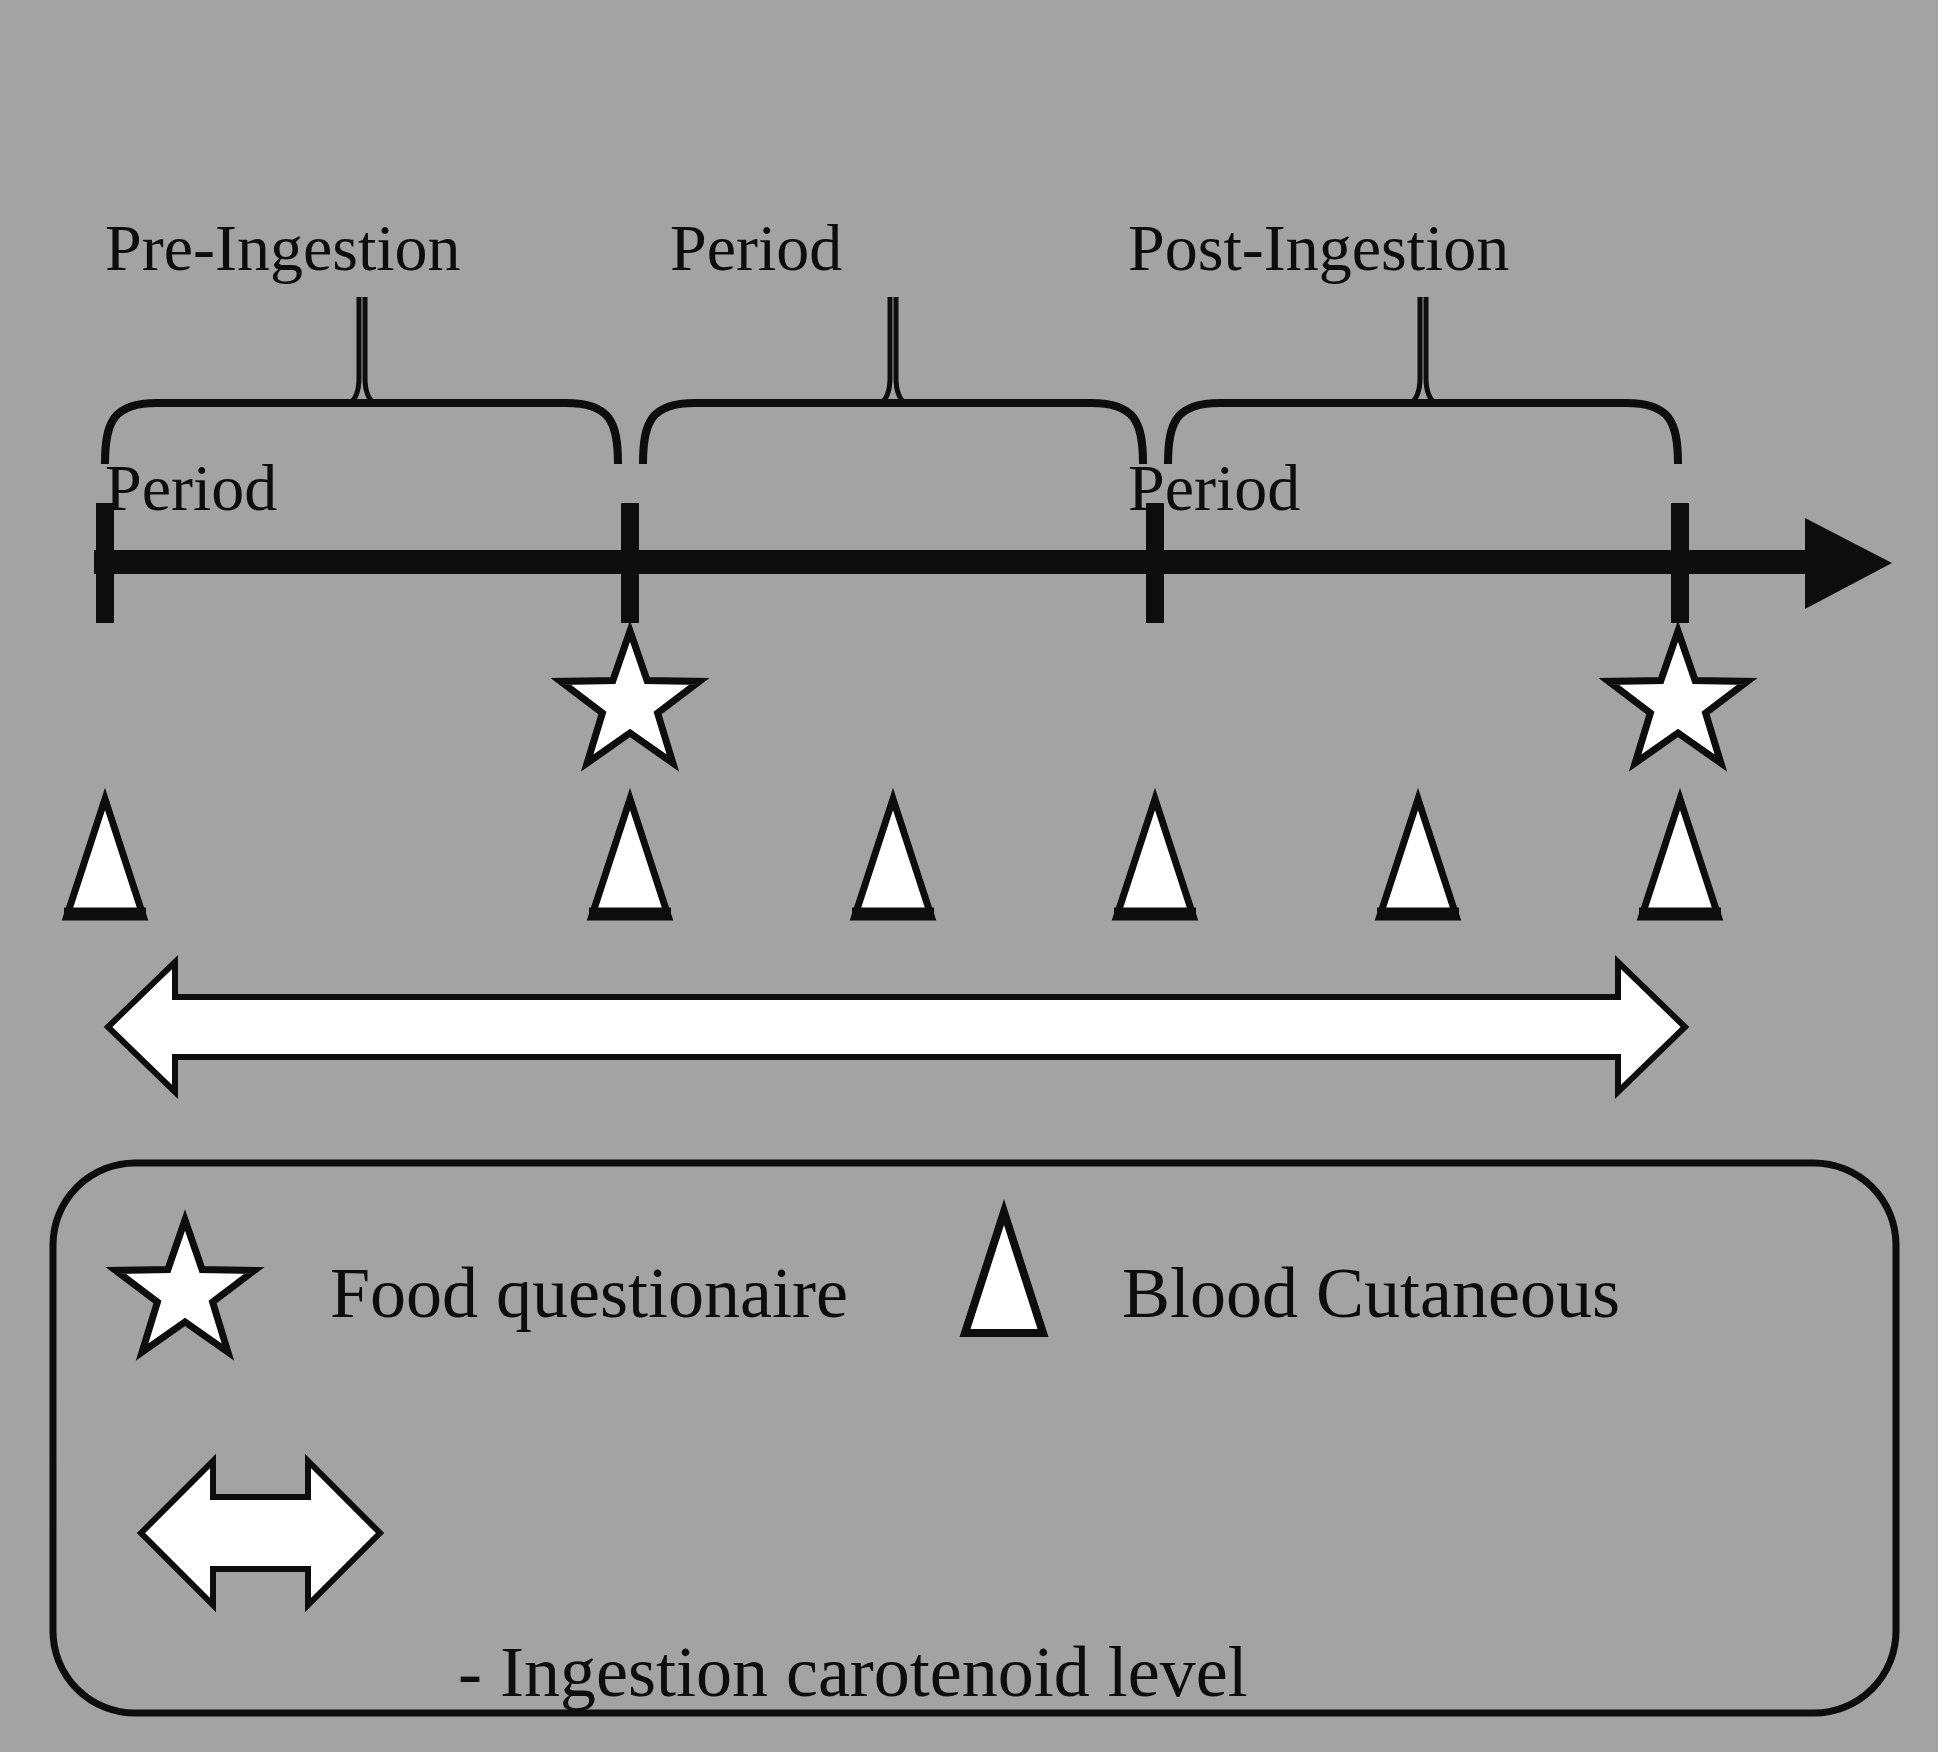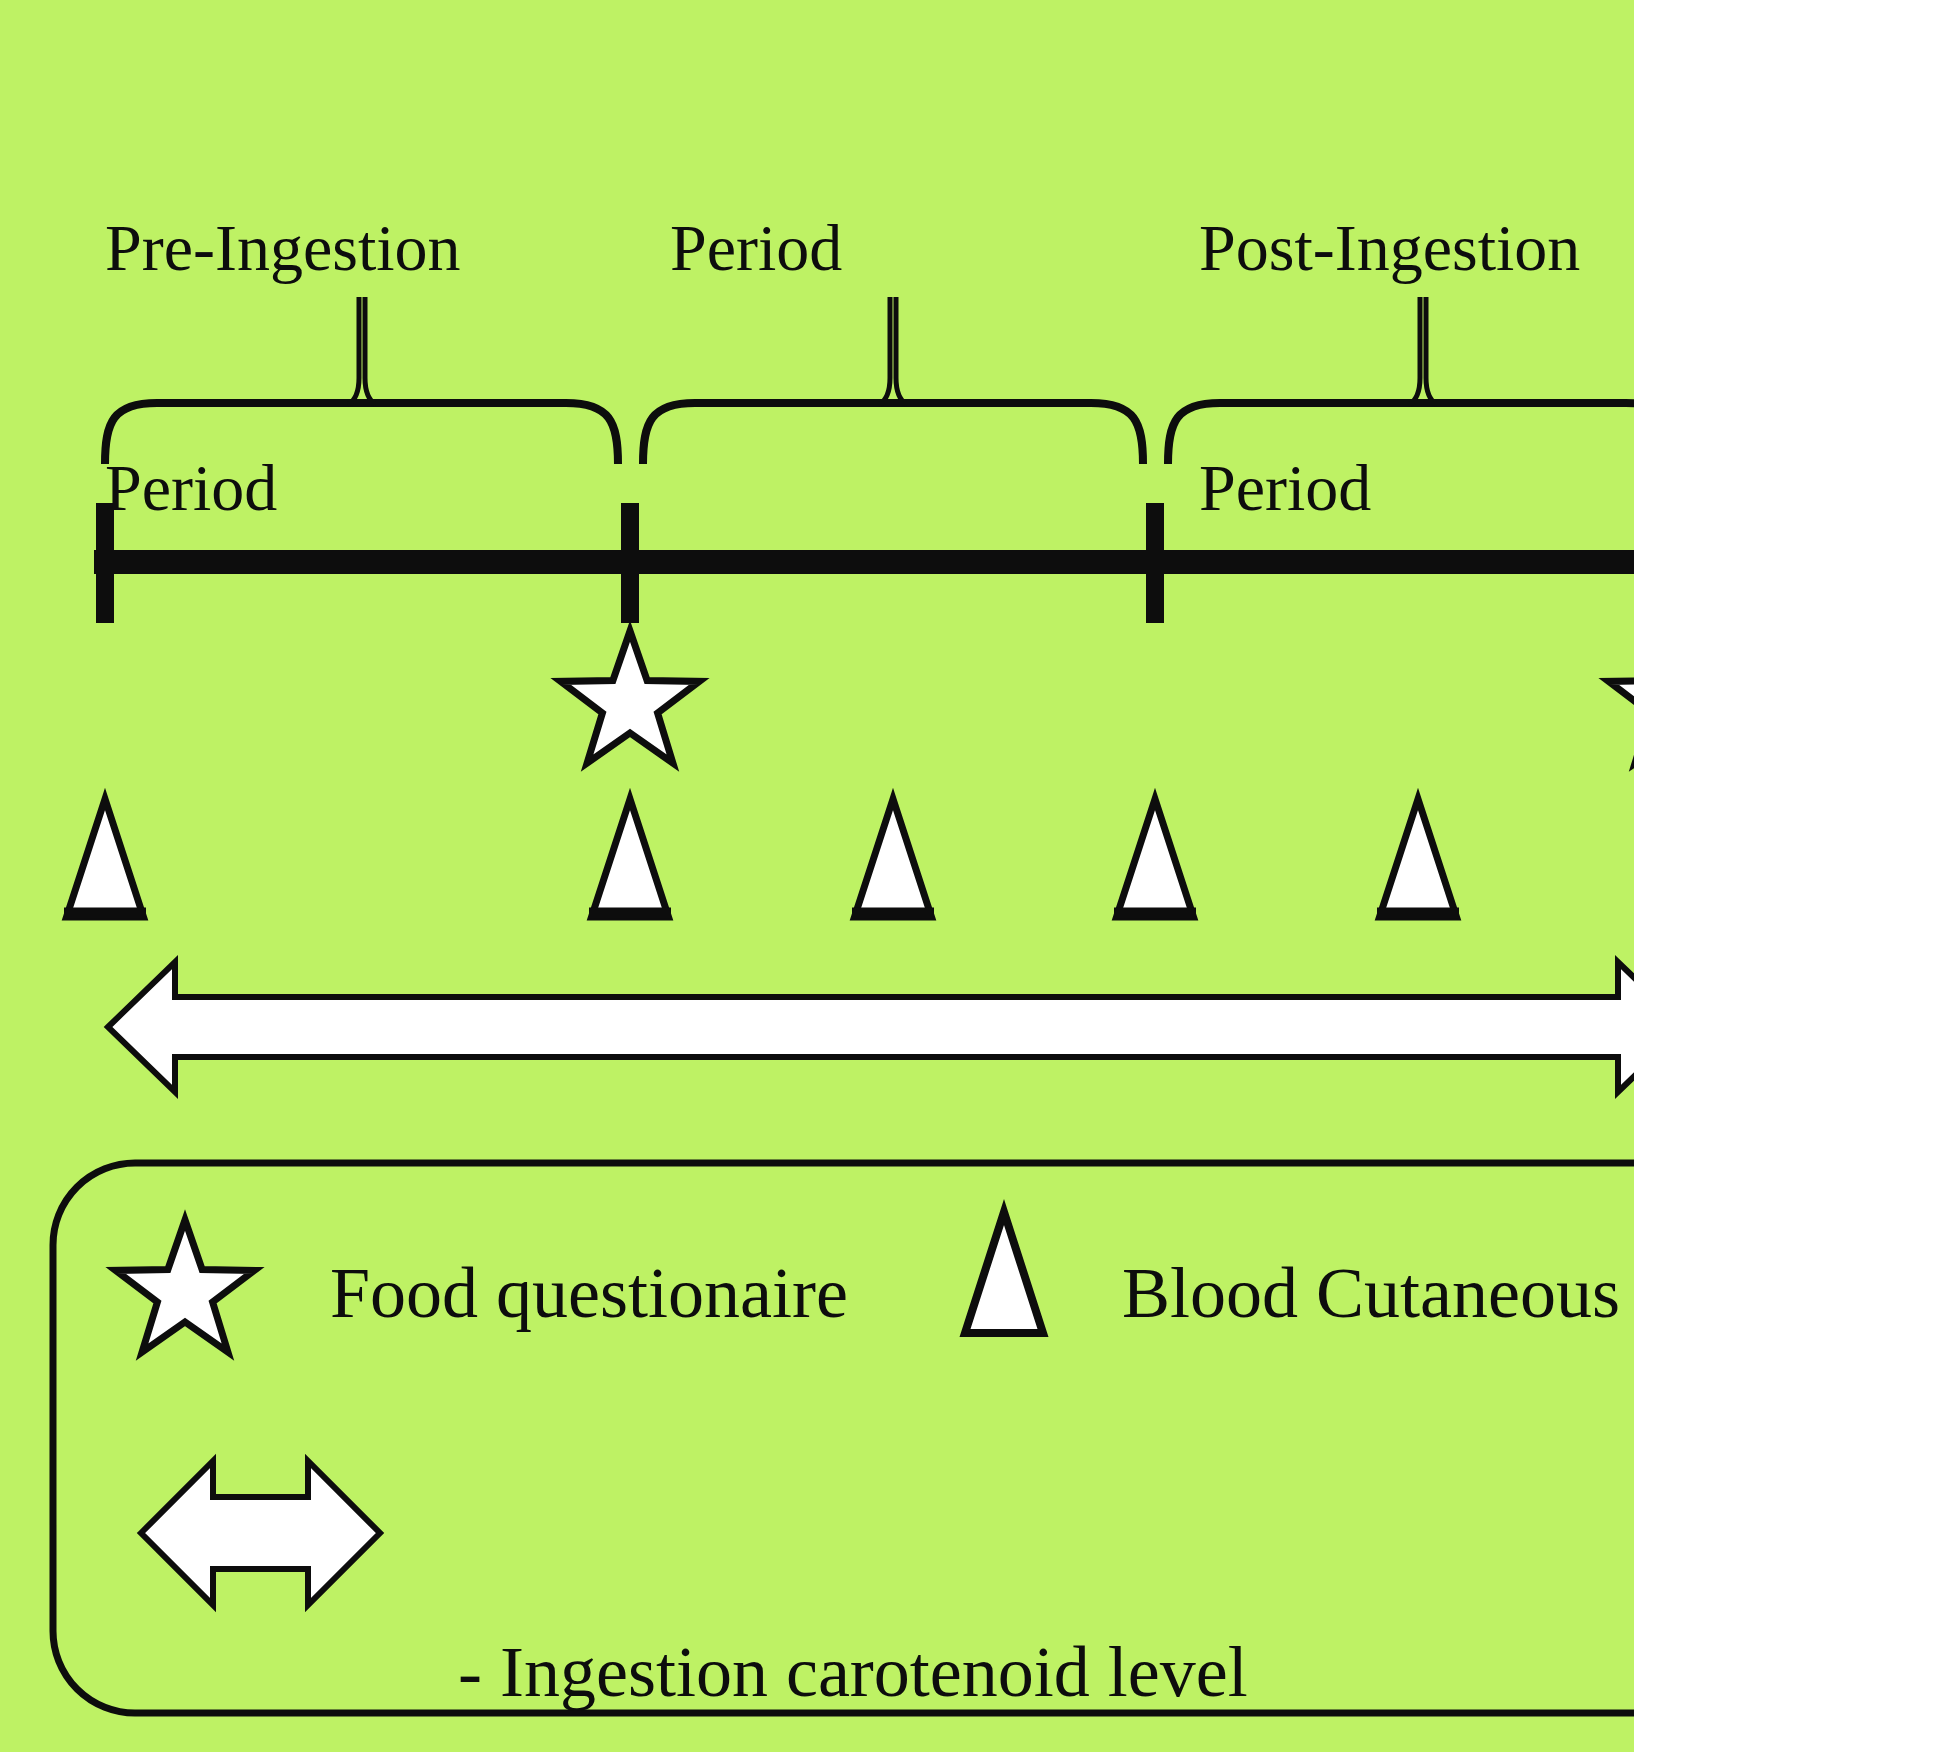--- a/index.html
+++ b/index.html
@@ -2,23 +2,23 @@
 <html><head>
 <meta charset="utf-8">
 <style>
   html, body {
     margin: 0;
     padding: 0;
     background: #ffffff;
   }
   #canvas {
     position: relative;
-    width: 1634px;
+    width: 1938px;
     height: 1752px;
-    background: #bef264;
+    background: #a3a3a3;
     font-family: "Liberation Serif", "DejaVu Serif", serif;
     color: #0d0d0d;
     overflow: hidden;
   }
   #diagram-svg {
     position: absolute;
     left: 0;
     top: 0;
   }
   .txt {
@@ -102,21 +102,21 @@
     <path d="M 141 1533 L 213 1461 L 213 1497 L 308 1497 L 308 1461 L 380 1533 L 308 1605 L 308 1569 L 213 1569 L 213 1605 Z" fill="#ffffff" stroke="#0d0d0d" stroke-width="6" stroke-linejoin="miter"></path>
   </svg>
 
   <div class="txt period-label" style="left:105px; top:48px;">
     <div>Pre-Ingestion</div>
     <div>Period</div>
   </div>
   <div class="txt period-label" style="left:670px; top:48px;">
     <div>Period</div>
   </div>
-  <div class="txt period-label" style="left:1199px; top:48px;">
+  <div class="txt period-label" style="left:1128px; top:48px;">
     <div>Post-Ingestion</div>
     <div>Period</div>
   </div>
 
   <div class="txt legend-label" style="left:330px; top:1250px;">Food questionaire</div>
 
   <div class="txt legend-label" style="left:1122px; top:1250px;">Blood Cutaneous</div>
 
   <div class="txt legend-multiline" style="left:458px; top:1452px;">
     <div>- Ingestion carotenoid level</div>

